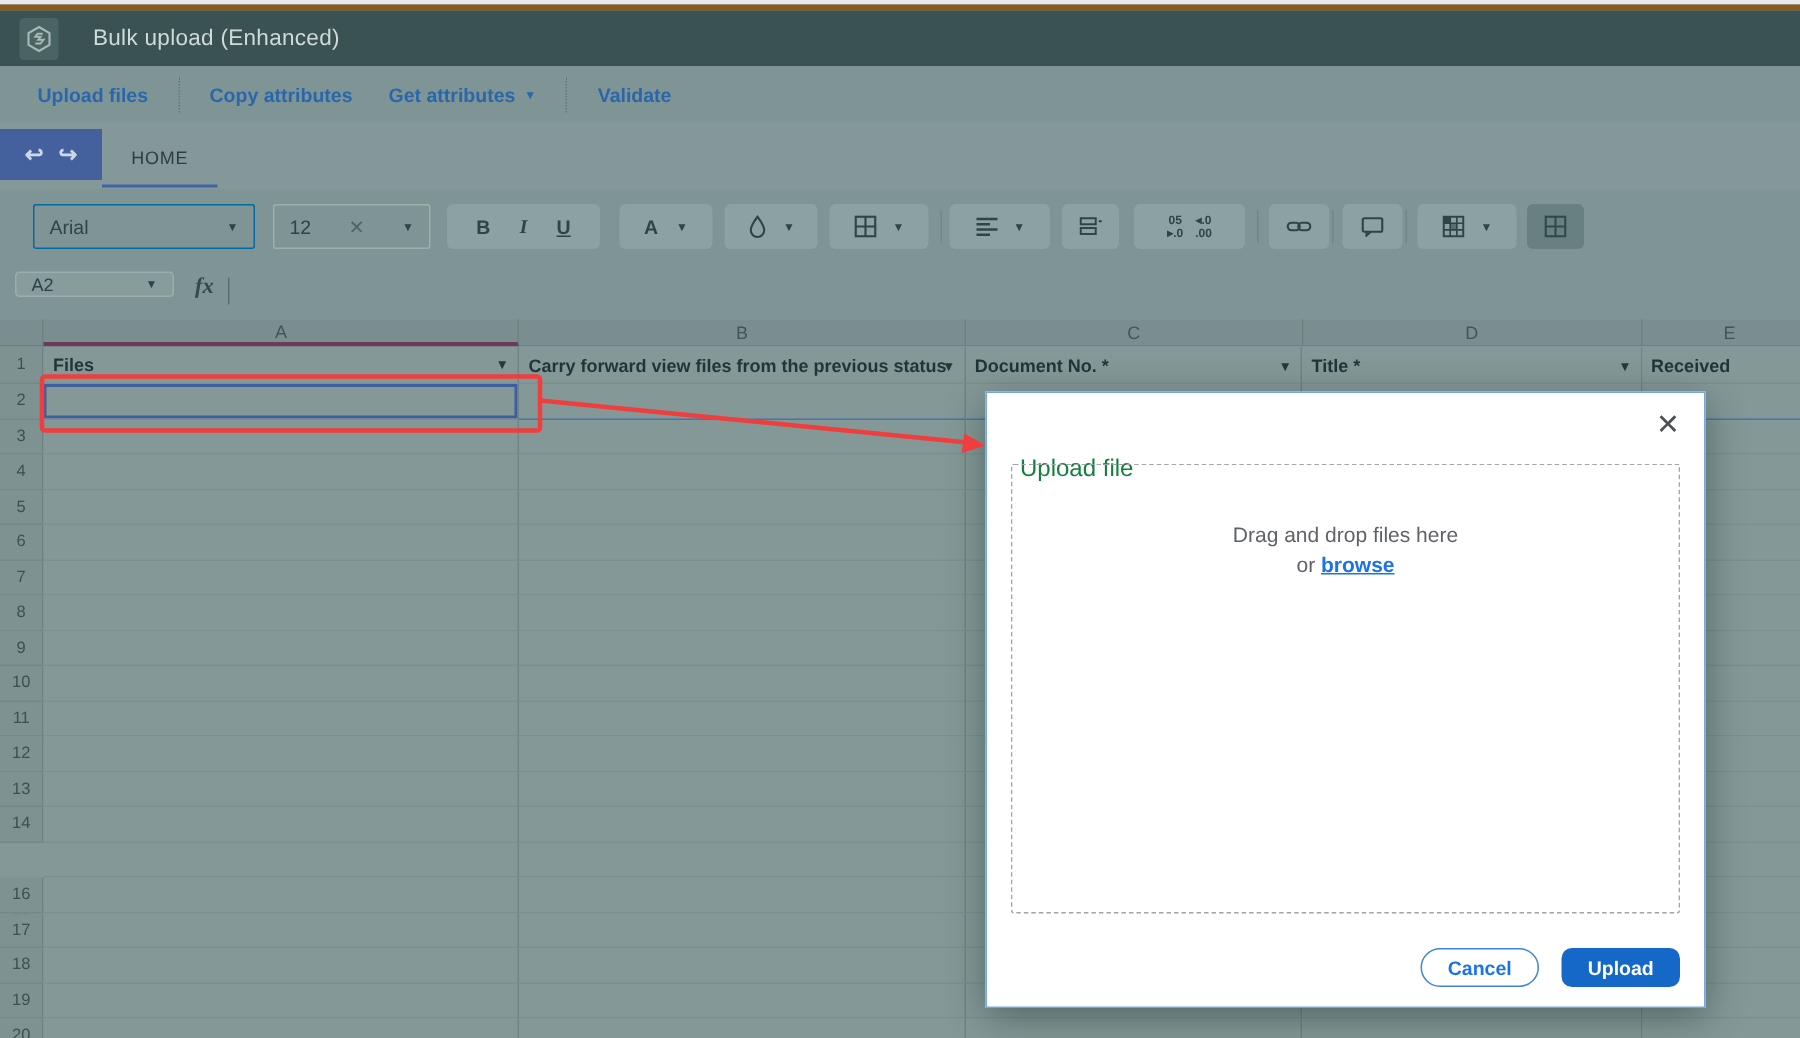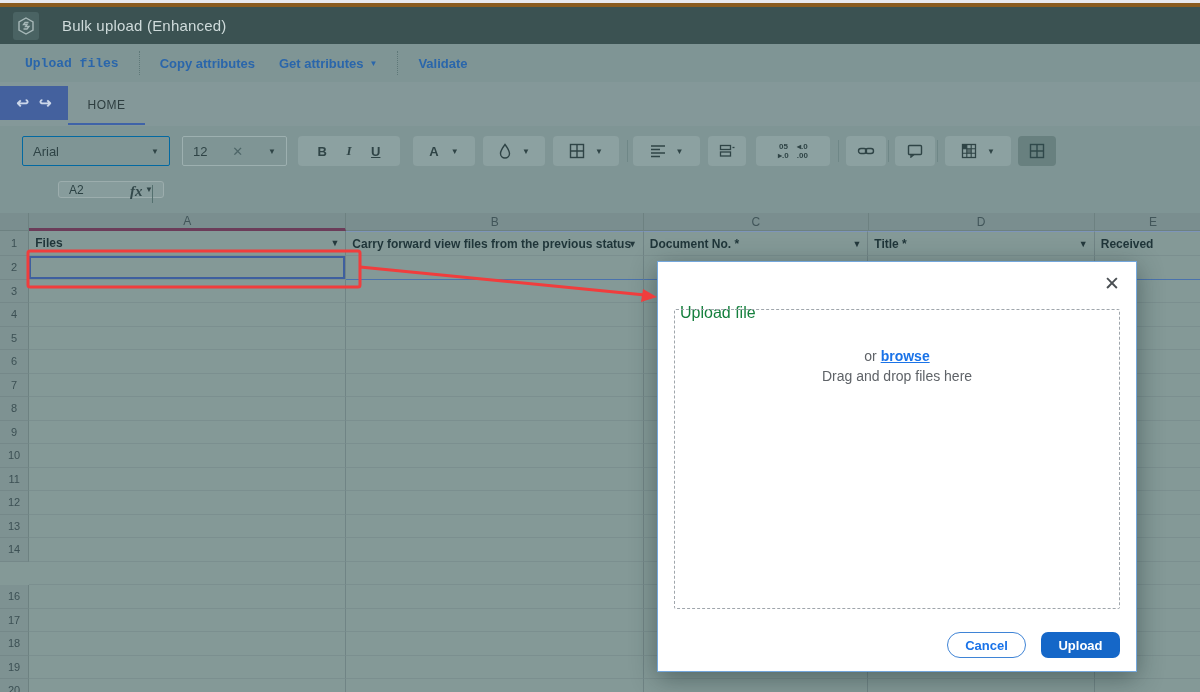--- a/index.html
+++ b/index.html
@@ -12,21 +12,21 @@
   .stripe-orange { position:absolute; top:3px; left:0; right:0; height:4px; background:#8a5b1f; }
 
   
   .appbar { position:absolute; top:7px; left:0; right:0; height:37px; background:#3b5252; display:flex; align-items:center; }
   .logo-badge { width:26px; height:28px; margin-left:13px; background:#4a6363; border-radius:3px; display:flex; align-items:center; justify-content:center; }
   .appbar-title { color:#cfdbdb; font-size:15px; margin-left:23px; letter-spacing:0.2px; }
 
   
   .actionsbar { position:absolute; top:44px; left:0; right:0; height:38px; background:#7f9595; display:flex; align-items:center; }
   .action-link { color:#2a66ab; font-size:13px; font-weight:bold; padding:0 12px; cursor:pointer; display:flex; align-items:center; gap:6px; }
-  .action-link:first-child { padding-left:25px;font-family:Liberation Mono, monospace; }
+  .action-link:first-child { padding-left:25px; }
   .action-sep { width:0; height:24px; border-left:1px dotted #5e7878; margin:0 8px; }
   .dd-arrow { font-size:8px; color:#2a66ab; }
 
   
   .tabstrip { position:absolute; top:82px; left:0; right:0; height:44px; background:#849899; }
   .navbox { position:absolute; left:0; top:4px; width:68px; height:34px; background:#44619e; display:flex; align-items:center; justify-content:center; gap:10px; }
   .navbox span { color:#ccd7ea; font-size:15px; font-weight:bold; }
   .home-tab { position:absolute; left:68px; top:4px; width:77px; height:39px; display:flex; align-items:center; justify-content:center;
               font-size:12px; color:#2e3e40; letter-spacing:0.5px; border-bottom:2px solid #3f63a8; }
 
@@ -49,21 +49,21 @@
   .btn-comment { left:895px; width:40px; justify-content:center; }
   .btn-freeze { left:945px; width:66px; gap:10px; justify-content:center; }
   .btn-grid { left:1018px; width:38px; justify-content:center; background:#68807f; border-radius:4px; }
   .tri { font-size:8px; color:#2f4446; }
   .vsep { position:absolute; top:14px; height:22px; border-left:1px solid #6f8787; }
   .dec-ico { font-size:8px; line-height:9px; text-align:center; color:#2f4446; font-weight:bold; }
 
   
   .formrow { position:absolute; top:176px; left:0; right:0; height:37px; background:#7f9595; }
   .namebox { position:absolute; left:10px; top:5px; width:106px; height:17px; background:#879c9c; border:1px solid #9cadad; border-radius:3px;
-             display:flex; align-items:center; justify-content:space-between; padding:0 10px; font-size:12px; color:#2c4244;margin-left:48px; }
+             display:flex; align-items:center; justify-content:space-between; padding:0 10px; font-size:12px; color:#2c4244; }
   .fx { position:absolute; left:130px; top:7px; font-family:"Liberation Serif", serif; font-style:italic; font-weight:bold; font-size:15px; color:#33494b; }
   .fx-caret { position:absolute; left:152px; top:9px; width:1px; height:18px; background:#54706f; }
 
   
   .sheet { position:absolute; top:213px; left:0; width:1212px; }
   .lrow { display:flex; height:18px; background:#7a8e8f; }
   .lcell { border-right:1px solid #6d8181; border-bottom:1px solid #6d8181; color:#42565a; font-size:12px;
            display:flex; align-items:center; justify-content:center; }
   .lcell.colA { border-bottom:3px solid #6b3c59; }
   .row { display:flex; height:23.5px; }
@@ -421,25 +421,25 @@
           <div class="cell" style="width: 232px;"></div>
           <div class="cell" style="width: 120px;"></div>
         </div>
       </div>
   </div>
 
   <div class="modal">
     <div class="modal-title">Upload file</div>
     <div class="modal-close">✕</div>
     <div class="dropzone">
+      <div>Drag and drop files here</div>
       <div>
         <span>or</span>
         <span class="browse-link">browse</span>
       </div>
-      <div>Drag and drop files here</div>
     </div>
     <div class="modal-footer">
       <div class="btn btn-cancel">Cancel</div>
       <div class="btn btn-upload">Upload</div>
     </div>
   </div>
 
   <svg class="annot" viewBox="0 0 1200 692">
     <rect x="28" y="251" width="332" height="36" rx="2" fill="none" stroke="#f03d3d" stroke-width="3"></rect>
     <line x1="360" y1="267" x2="645" y2="295" stroke="#f03d3d" stroke-width="3"></line>

